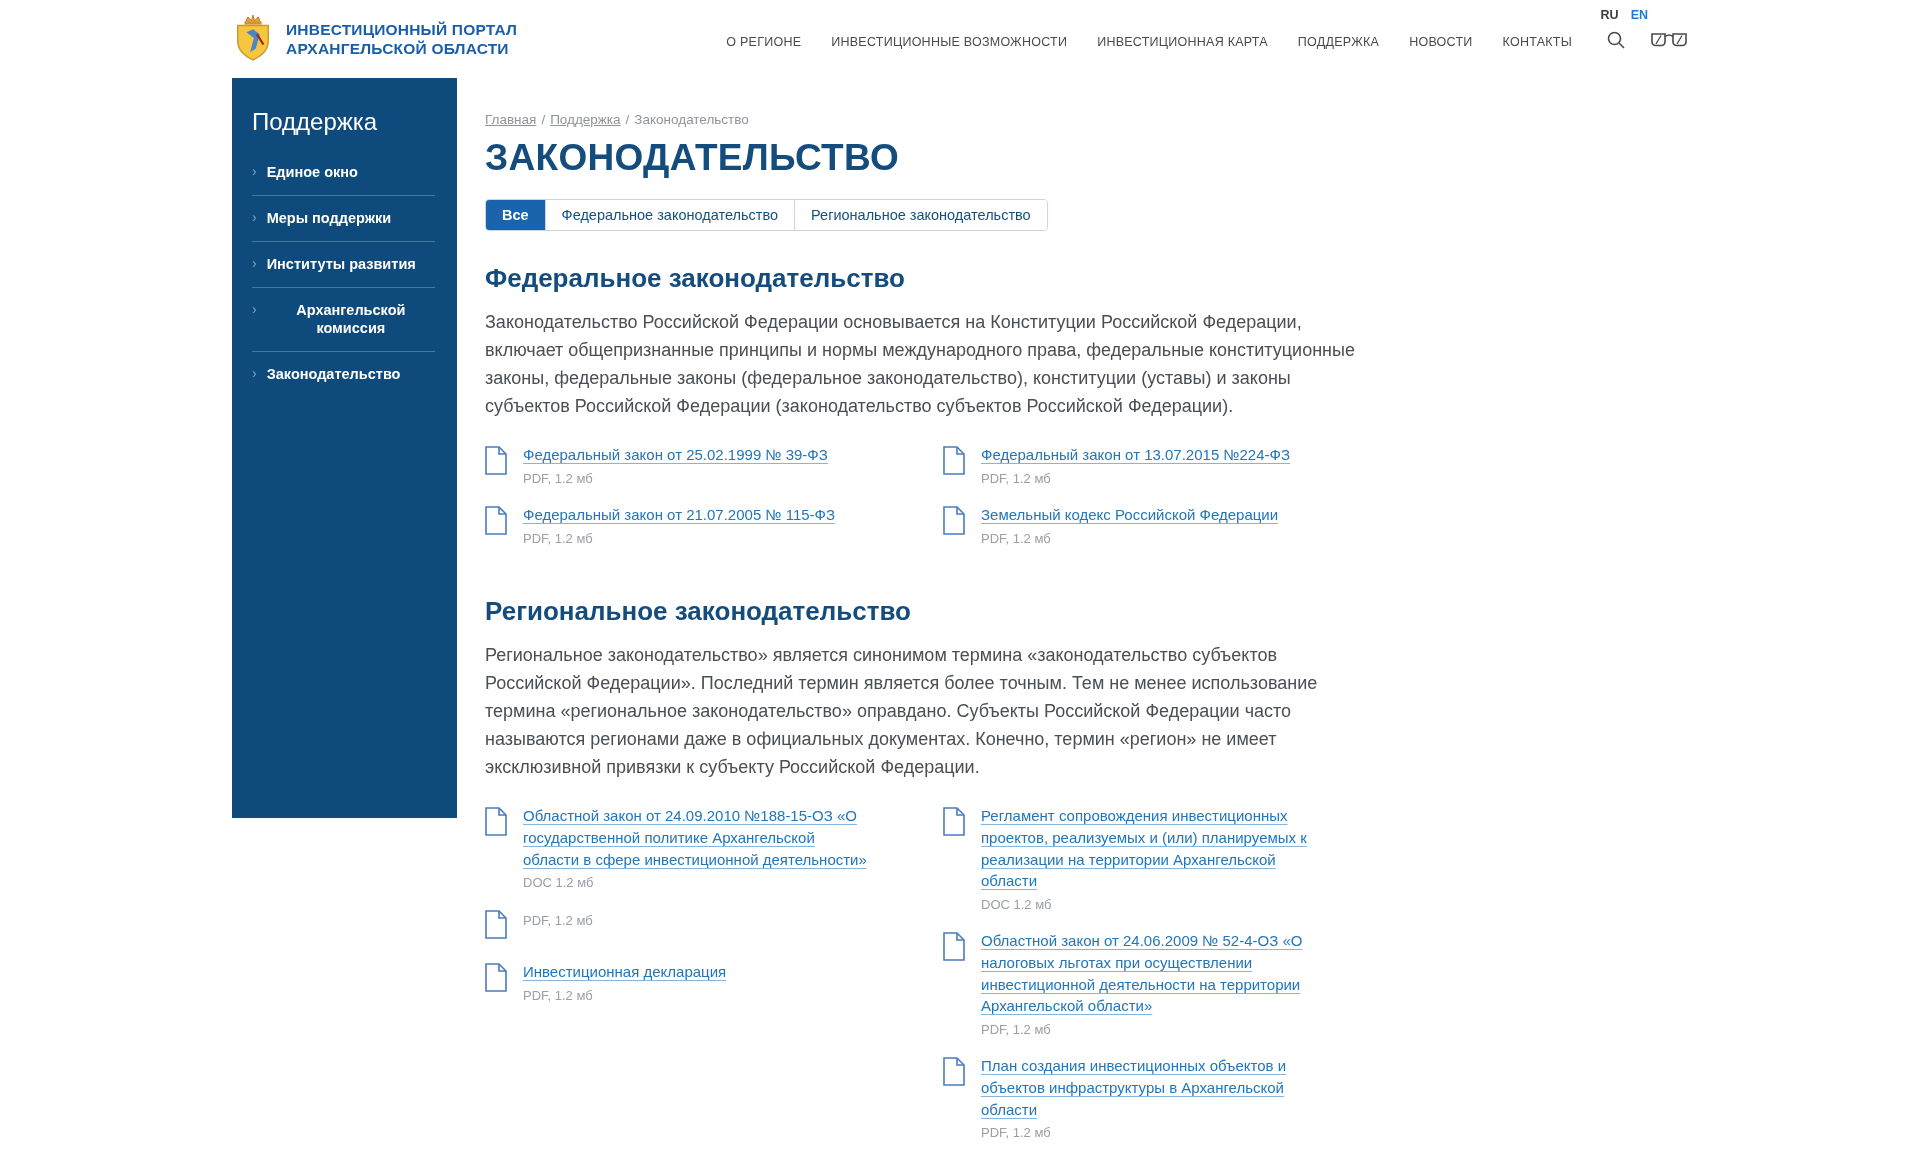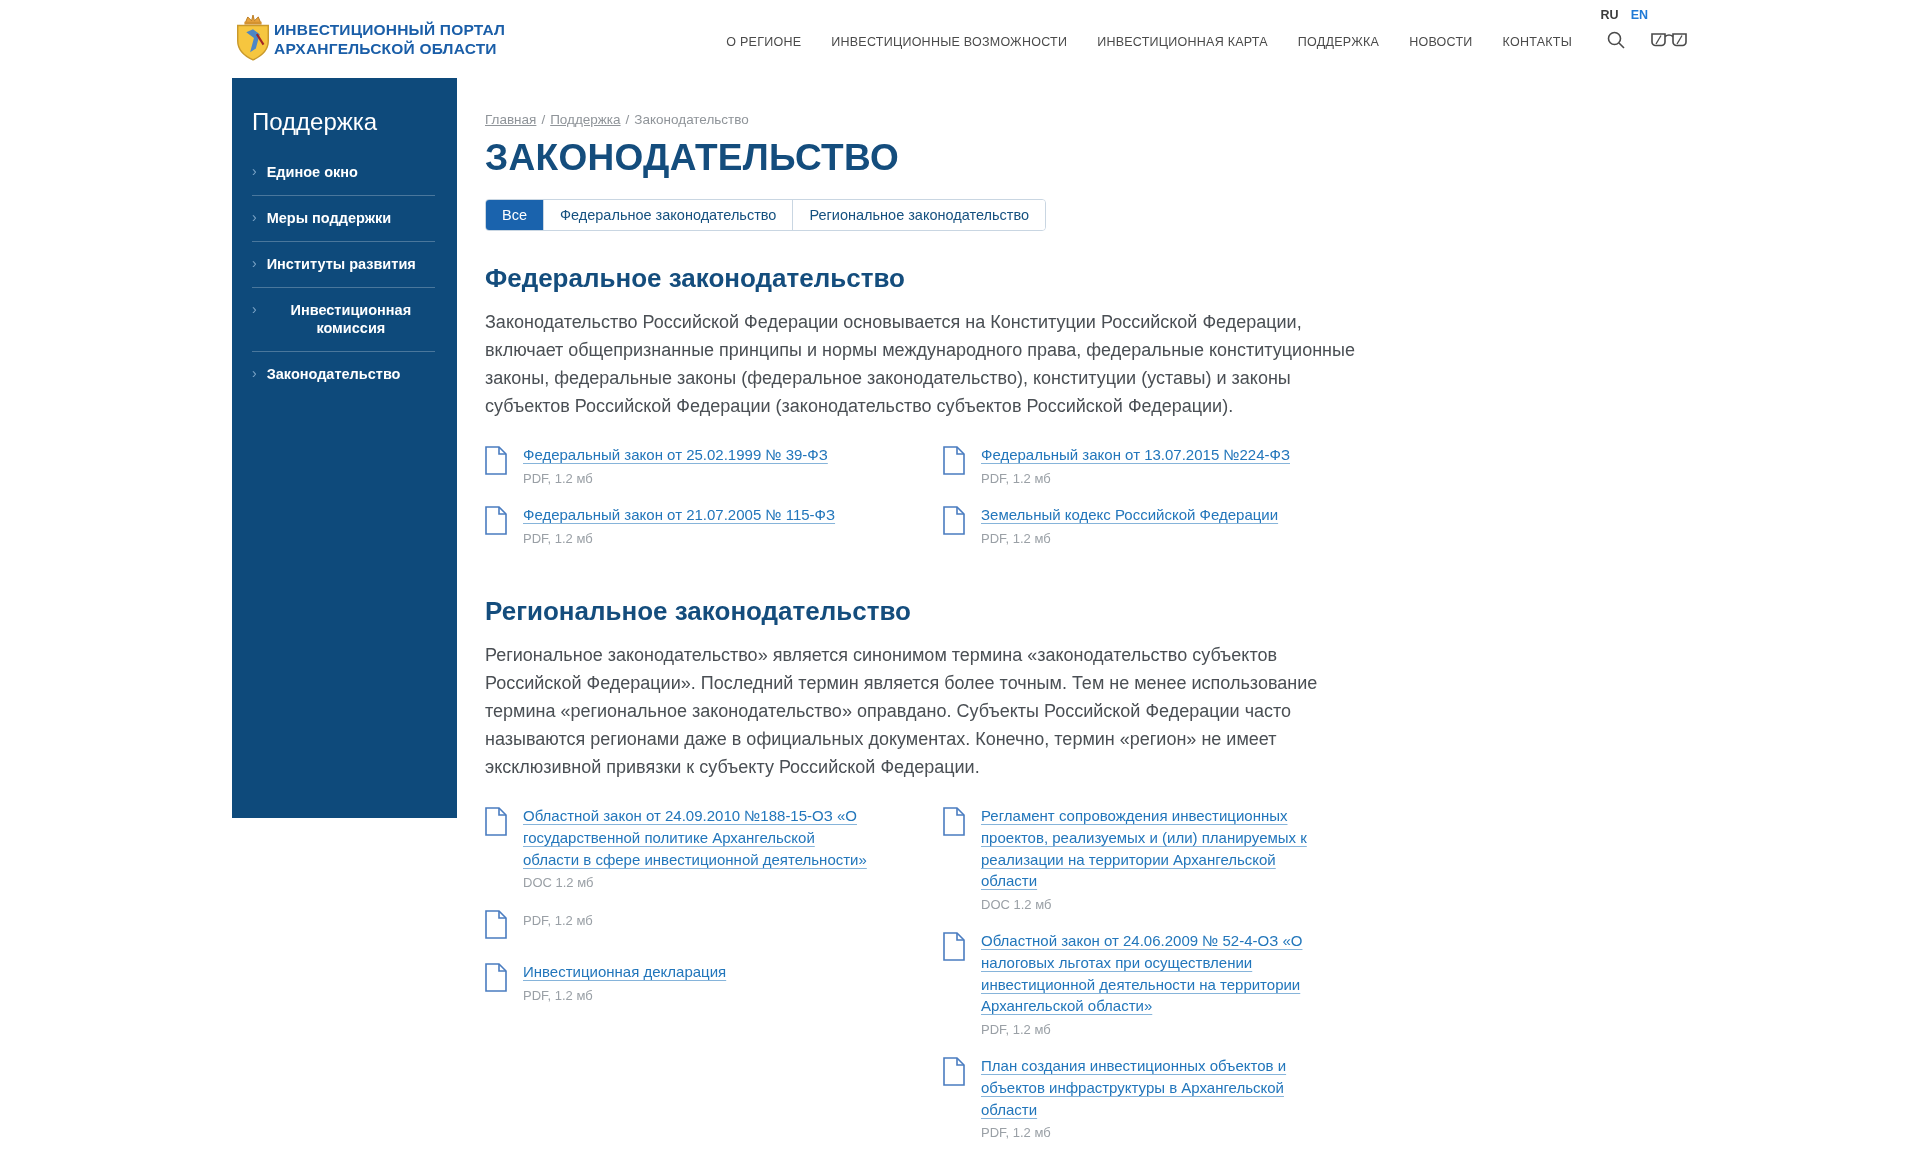--- a/index.html
+++ b/index.html
@@ -7,21 +7,21 @@
   body {
     width:1920px; height:1172px; overflow:hidden; position:relative;
     font-family:"Liberation Sans", sans-serif; color:#4a4f54;
   }
   .container { width:1456px; margin:0 auto; position:relative; }
   a { cursor:pointer; }
 
   
   .site-header { height:78px; background:#fff; }
   .header-inner { height:78px; display:flex; align-items:center; }
-  .logo { display:flex; align-items:center; text-decoration:none; }
+  .logo { display:flex; align-items:center; gap:12px; text-decoration:none; }
   .logo-text { color:#1a5ea8; font-weight:700; font-size:15.5px; line-height:1.25; letter-spacing:.2px; }
   .main-nav { margin-left:auto; display:flex; gap:30px; margin-top:6px; }
   .main-nav a { color:#4a4a4a; font-size:12.5px; letter-spacing:.25px; text-decoration:none; white-space:nowrap; }
   .header-icons { display:flex; align-items:center; gap:24px; margin-left:34px; margin-top:6px; }
   .lang { position:absolute; top:8px; right:40px; display:flex; gap:12px; font-size:12.5px; font-weight:700; }
   .lang-ru { color:#3c3c3c; text-decoration:none; }
   .lang-en { color:#1f7ad6; text-decoration:none; }
 
   
   .main-wrap { display:flex; align-items:flex-start; }
@@ -38,21 +38,21 @@
   .content { flex:1; padding:34px 0 0 28px; }
   .breadcrumb { font-size:13.5px; color:#8f9499; margin-bottom:10px; }
   .breadcrumb a { color:#8f9499; text-decoration:underline; }
   .breadcrumb .sep { margin:0 5px; }
   .page-title { color:#144d7d; font-size:37px; font-weight:800; letter-spacing:.3px; margin:2px 0 20px; }
 
   .tabs { display:inline-flex; border:1px solid #c9d6e2; border-radius:4px; overflow:hidden; background:#fff; }
   .tab { appearance:none; border:none; background:#fff; color:#14507f; font-family:inherit;
          font-size:14.5px; padding:7px 16px; border-left:1px solid #c9d6e2; cursor:pointer; white-space:nowrap; }
   .tab:first-child { border-left:none; }
-  .tab.active { background:#1a63ad; color:#fff; font-weight:400; }
+  .tab.active { background:#1a63ad; color:#fff; font-weight:700; }
 
   .section-heading { color:#144d7d; font-size:26px; font-weight:800; margin-top:32px; }
   .section-desc { font-size:18px; line-height:1.56; max-width:880px; margin-top:14px; color:#4a4f54; }
 
   .doc-cols { display:flex; margin-top:24px; }
   .doc-col { width:458px; }
   .doc { display:flex; gap:16px; margin-bottom:18px; }
   .doc-icon { flex:none; padding-top:2px; }
   .doc-body { max-width:352px; }
   .doc-link { color:#2276bb; font-size:15px; line-height:1.45; text-decoration:underline;
@@ -129,21 +129,21 @@
         </li>
       <li>
           <a class="side-item">
         <span class="chev">›</span>
         <span class="side-label">Институты развития</span>
           </a>
         </li>
       <li>
           <a class="side-item">
         <span class="chev">›</span>
-        <span class="side-label">Инвестиционная комиссия</span>
+        <span class="side-label">Архангельской комиссия</span>
           </a>
         </li>
       <li>
           <a class="side-item active">
         <span class="chev">›</span>
         <span class="side-label">Законодательство</span>
           </a>
         </li>
     </ul>
   </aside>

